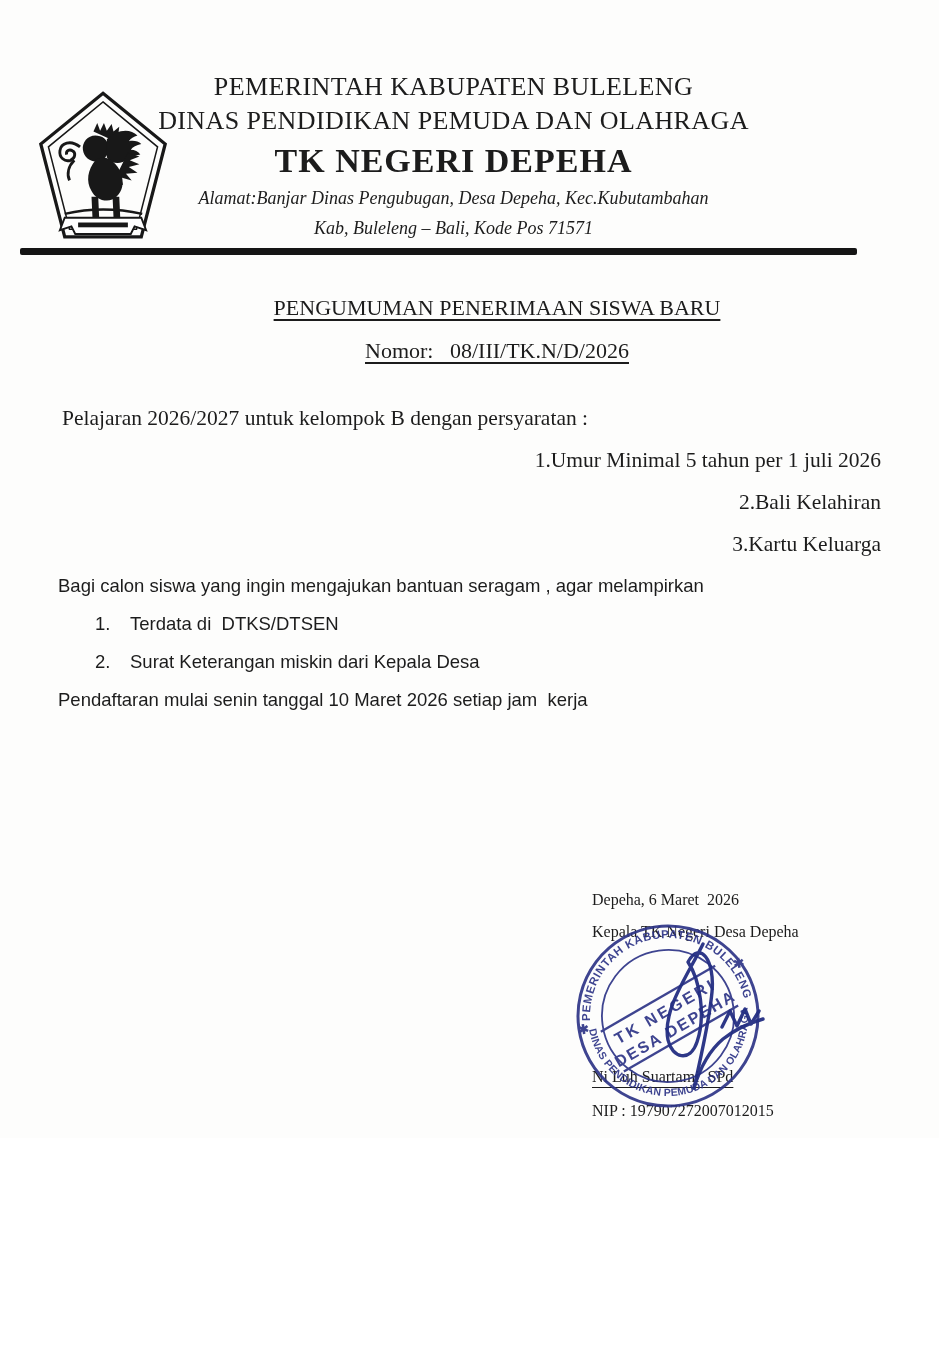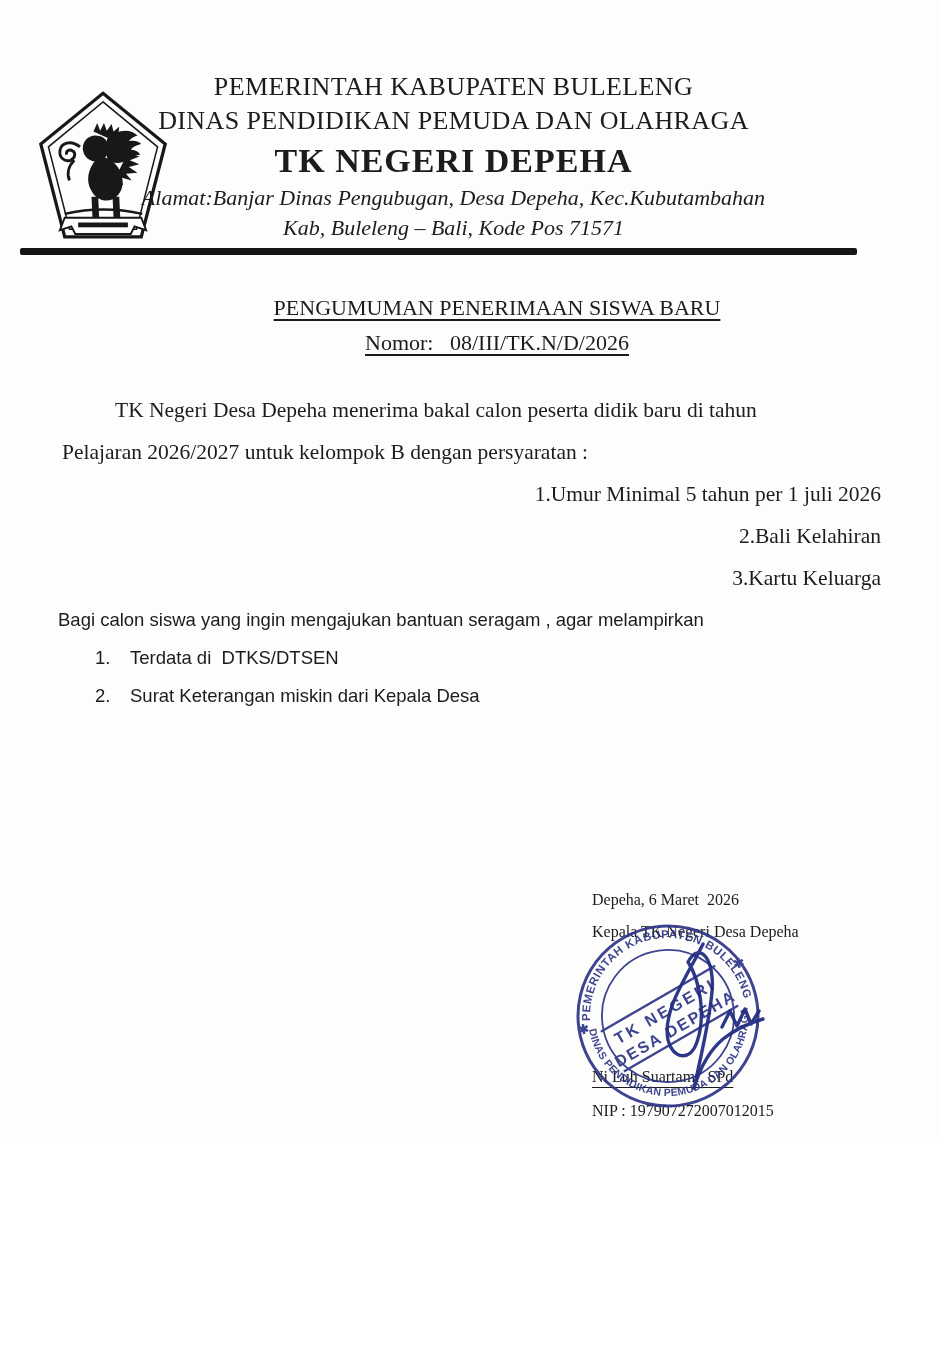--- a/index.html
+++ b/index.html
@@ -13,28 +13,28 @@
     color:#1c1c1c;
   }
   [data-bind] { white-space:pre-wrap; }
 
   
   .letterhead { position:relative; padding-top:70px; }
   .lh-logo { position:absolute; left:36px; top:86px; width:134px; height:162px; }
   .lh-text { text-align:center; margin:0 62px 0 30px; }
   .lh-gov, .lh-dept { font-size:26px; line-height:34px; letter-spacing:.4px; }
   .lh-school { font-size:34px; font-weight:bold; line-height:45px; letter-spacing:1px; }
-  .lh-addr { font-size:22px; font-style:italic; line-height:30px; }
+  .lh-addr { font-size:18px; font-style:italic; line-height:30px; }
 
   .rule { height:7px; background:#151515; margin:5px 82px 0 20px; border-radius:2px; }
 
   
   .title-block { margin-top:40px; padding-left:55px; text-align:center; font-size:22px; }
   .doc-title, .doc-number { text-decoration:underline; text-underline-offset:4px; }
-  .doc-number { margin-top:9px; }
+  .doc-number { margin-top:17px; }
 
   
   .body-text { margin:33px 58px 0 62px; font-size:21.5px; }
   .intro { line-height:42px; }
   .intro .line { display:block; }
   .intro .line.indent { text-indent:53px; }
 
   ol.req { list-style:none; line-height:42px; }
   ol.req { counter-reset:item; }
   ol.req li { counter-increment:item;text-align:right; }
@@ -94,36 +94,36 @@
 
   <div class="rule"></div>
 
   <section class="title-block">
     <div class="doc-title" data-bind="announcement.title">PENGUMUMAN PENERIMAAN SISWA BARU</div>
     <div class="doc-number" data-bind="announcement.number">Nomor:   08/III/TK.N/D/2026</div>
   </section>
 
   <main class="body-text">
     <p class="intro">
-      <span class="line indent" data-bind="announcement.intro_line1">TK Negeri Desa Depeha menerima bakal calon peserta didik baru di tahun</span>
       <span class="line" data-bind="announcement.intro_line2">Pelajaran 2026/2027 untuk kelompok B dengan persyaratan :</span>
     </p>
     <ol class="req">
       <li data-bind="announcement.requirements.0">Umur Minimal 5 tahun per 1 juli 2026</li>
       <li data-bind="announcement.requirements.1">Bali Kelahiran</li>
       <li data-bind="announcement.requirements.2">Kartu Keluarga</li>
     </ol>
   </main>
 
   <section class="sans-section">
     <div data-bind="announcement.uniform_aid_note">Bagi calon siswa yang ingin mengajukan bantuan seragam , agar melampirkan</div>
     <ol class="sans-req">
       <li data-bind="announcement.uniform_aid_requirements.0">Terdata di  DTKS/DTSEN</li>
       <li data-bind="announcement.uniform_aid_requirements.1">Surat Keterangan miskin dari Kepala Desa</li>
     </ol>
+    <div class="reg-note" data-bind="announcement.registration_note">Pendaftaran mulai senin tanggal 10 Maret 2026 setiap jam  kerja</div>
   </section>
 
   <section class="sig-block">
     <div class="sig-date" data-bind="signature_block.place_date">Depeha, 6 Maret  2026</div>
     <div class="sig-role" data-bind="signature_block.position_title">Kepala TK Negeri Desa Depeha</div>
     <div class="sig-name" data-bind="signature_block.signer_name">Ni Luh Suartami  SPd</div>
     <div class="sig-nip" data-bind="signature_block.nip">NIP : 197907272007012015</div>
   </section>
 
   <svg class="stamp-svg" width="192" height="192" viewBox="0 0 192 192" aria-hidden="true">

